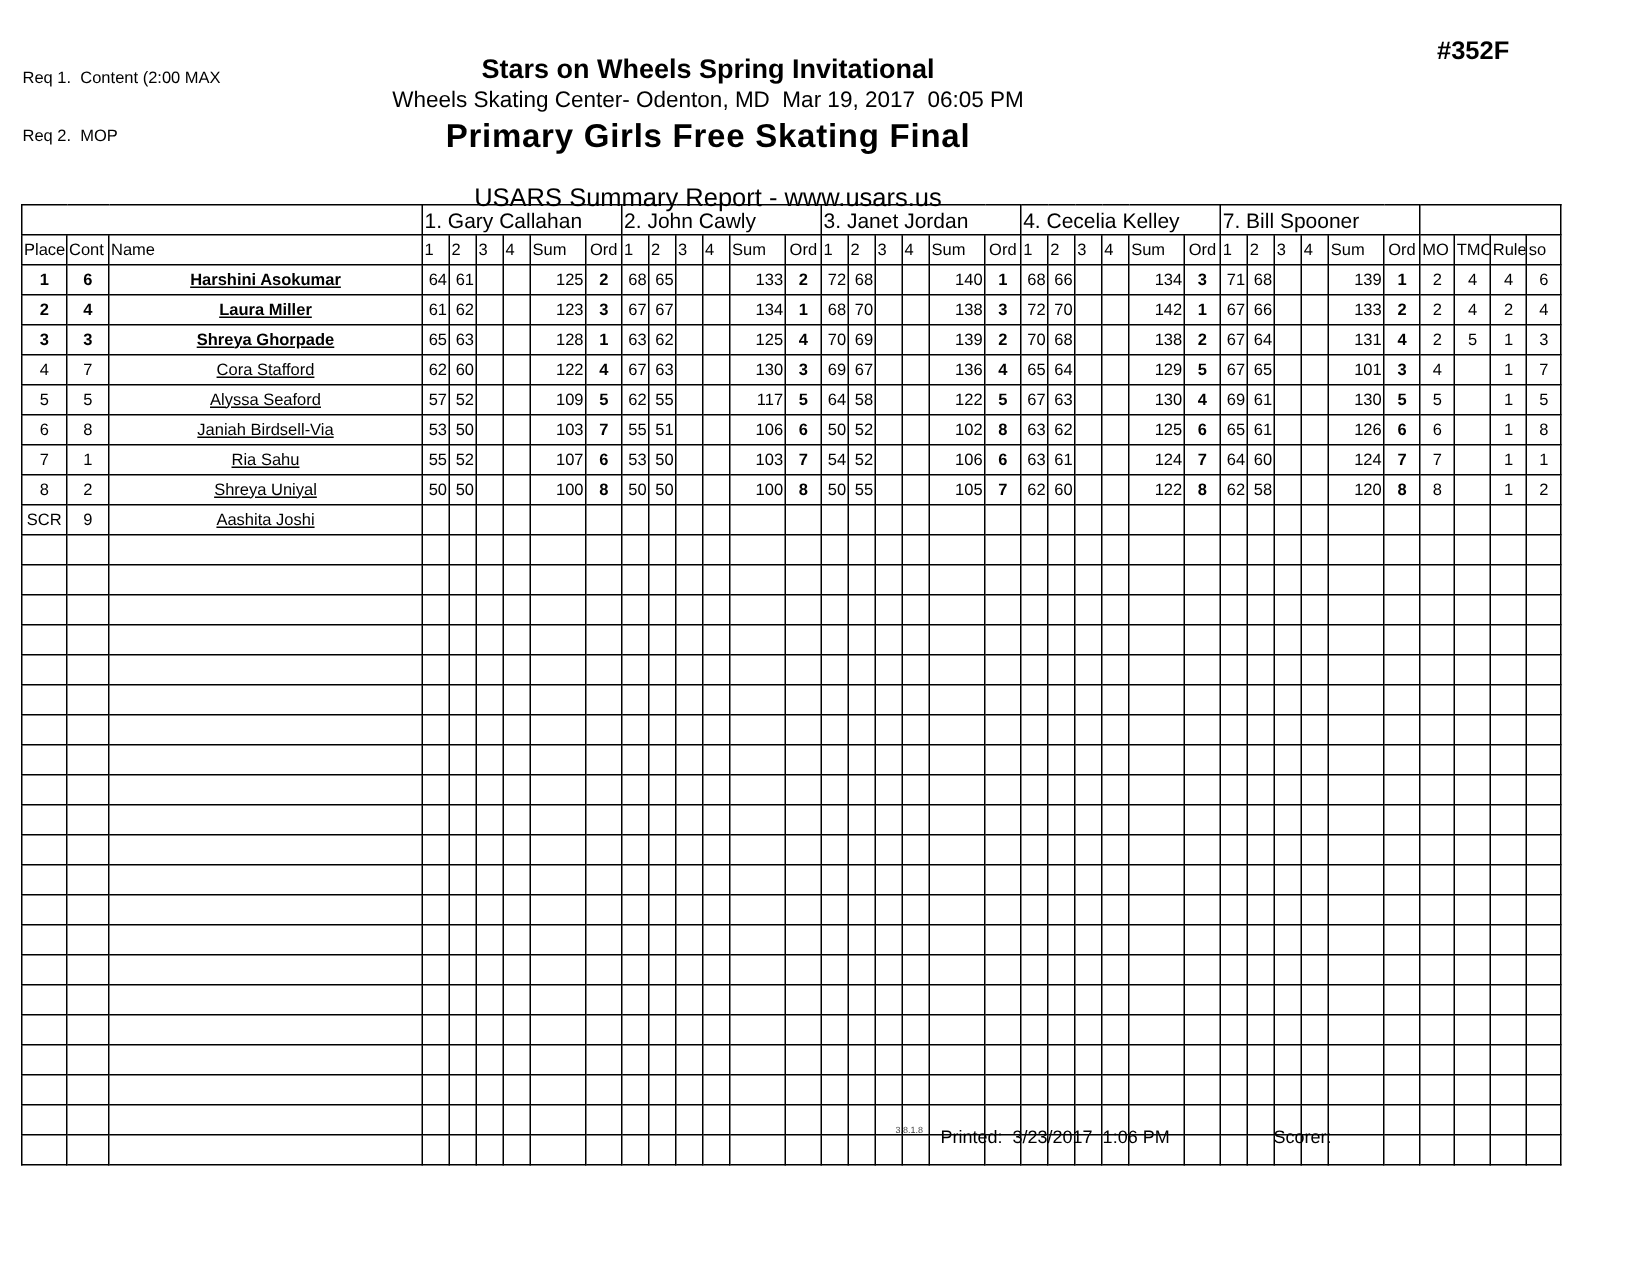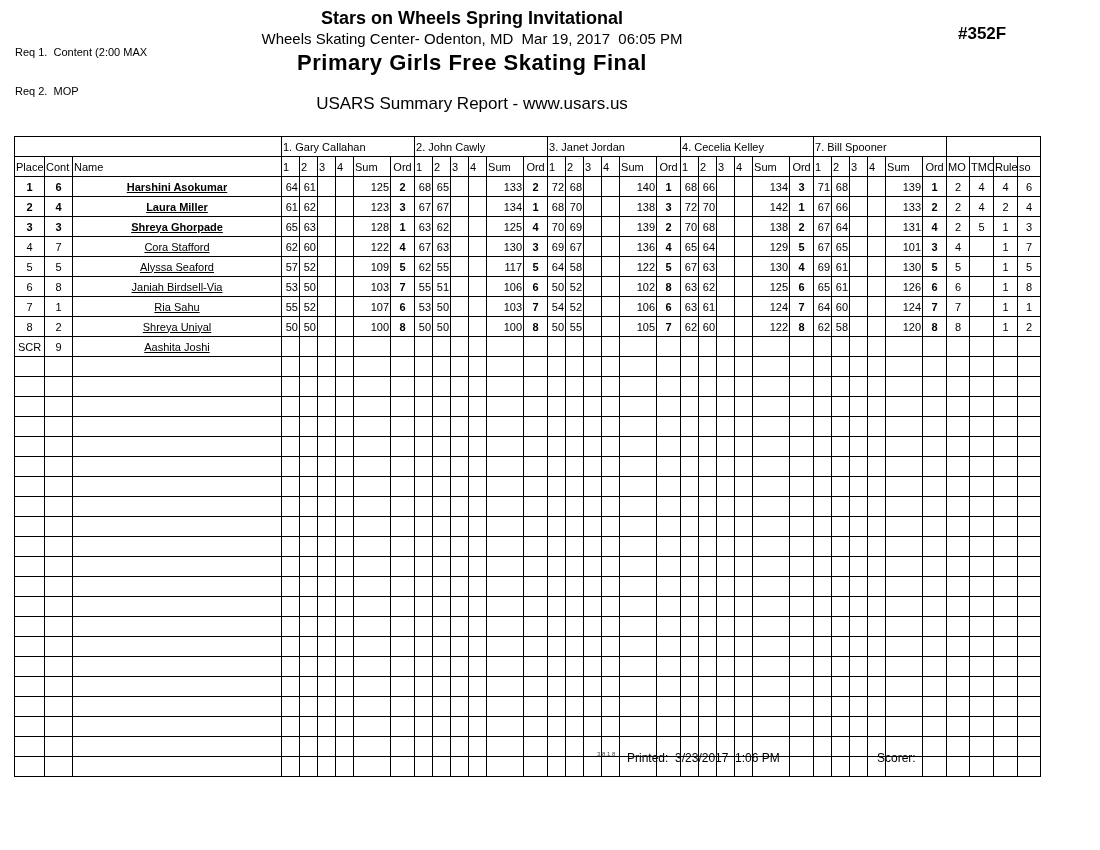--- a/index.html
+++ b/index.html
@@ -6,57 +6,57 @@
   body {
     width:1100px; height:850px; position:relative;
     background:#ffffff; color:#000;
     font-family:"Liberation Sans", sans-serif;
     -webkit-font-smoothing:none;
   }
   .pre { white-space:pre; }
 
   
   .req-block { position:absolute; left:15px; top:20px; font-size:11px; line-height:13px; }
-  .center-head { position:absolute; left:0; top:8px; width:944px; text-align:center; }
+  .center-head { position:absolute; left:0; top:36px; width:944px; text-align:center; }
   .title   { font-size:18px; font-weight:bold; line-height:20px; }
   .venue   { font-size:15px; line-height:17px; margin-top:2px;text-align:center; }
   .event   { font-size:22px; font-weight:bold; line-height:24px; margin-top:4px; letter-spacing:0.5px; }
   .report  { font-size:17px; line-height:19px; margin-top:19px; }
   .event-num { position:absolute; left:958px; top:24px; font-size:17px; font-weight:bold; }
 
   
   #score-table {
     position:absolute; left:14px; top:136px;
     border-collapse:collapse; table-layout:fixed;
     width:1026px; font-size:11px;
   }
   #score-table td {
     border:1px solid #000; height:19px; padding:0 1px;
     overflow:hidden; white-space:nowrap; line-height:12px;
   }
-  tr.judge-row td { height:21px; font-size:11px; }
+  tr.judge-row td { height:21px; font-size:14px; }
   tr.judge-row td.nobox { border:none; }
   td.judgebox { text-align:left; padding-left:3px; white-space:pre; }
   tr.col-row td { height:16px; border-bottom:3px solid #000; }
   tr.col-row td.hdr-name { text-align:left; padding-left:4px; }
   td.place, td.cont { text-align:center; }
   td.name { text-align:center; padding-left:4px;text-decoration:underline; }
   td.score { text-align:right; padding-right:3px; }
   td.sum   { text-align:right; padding-right:3px; }
   td.ord   { border-left:4px solid #000; border-right:4px solid #000; text-align:center; font-weight:bold; }
   tr.col-row td.ord { font-weight:normal; }
   td.extra { text-align:center; }
   tr.boldrow td.place, tr.boldrow td.cont, tr.boldrow td.name { font-weight:bold; }
   tr.sep td { border-bottom:3px solid #000; }
   tbody tr:last-child td { border-bottom:2px solid #000; }
 
   
   .version  { position:absolute; left:597px; top:751px; font-size:6px; color:#444; }
   .printed  { position:absolute; left:627px; top:751px; font-size:12px; }
-  .scorer   { position:absolute; left:849px; top:751px; font-size:12px;margin-left:28px; }
+  .scorer   { position:absolute; left:849px; top:751px; font-size:12px; }
 </style>
 </head>
 <body>
 
 <div class="req-block pre">
   <div>Req 1.  Content (2:00 MAX</div>
   <div>Req 2.  MOP</div>
 </div>
 
 <div class="center-head">

